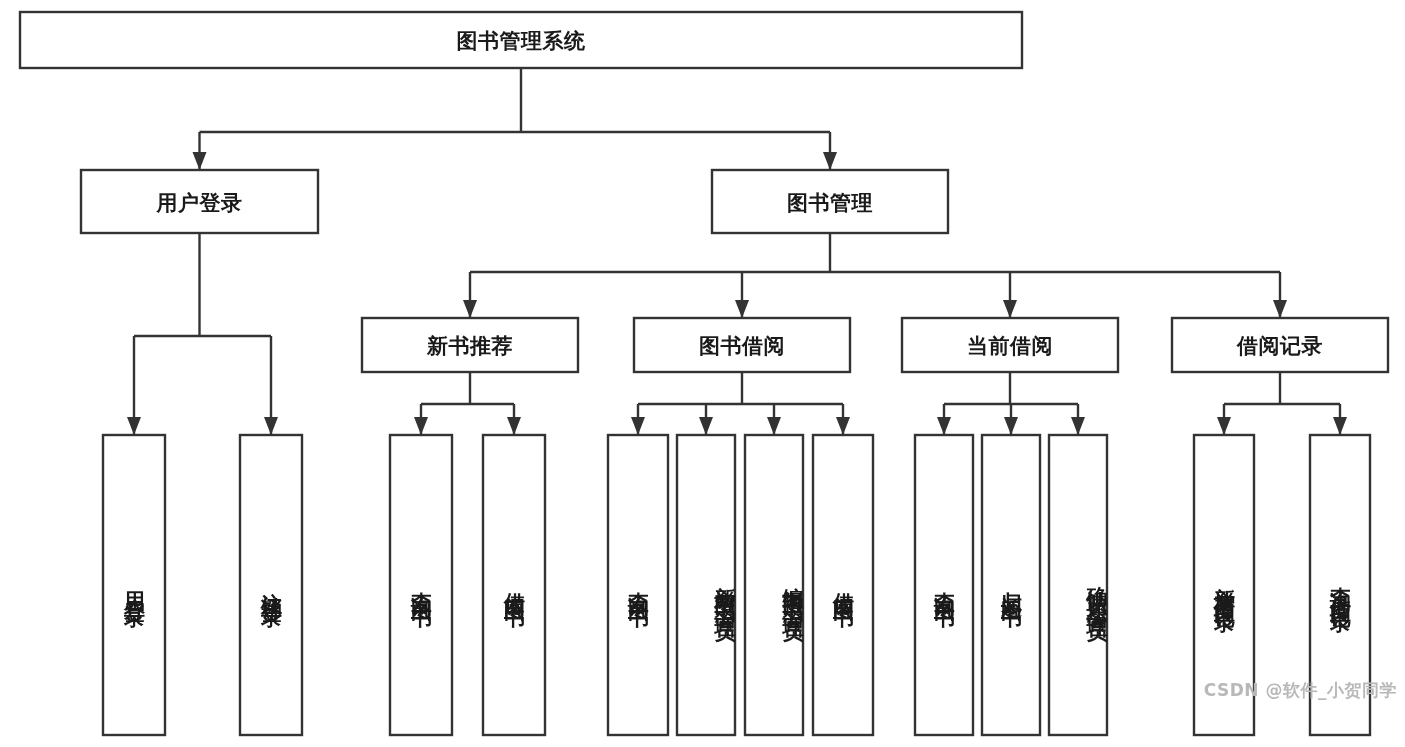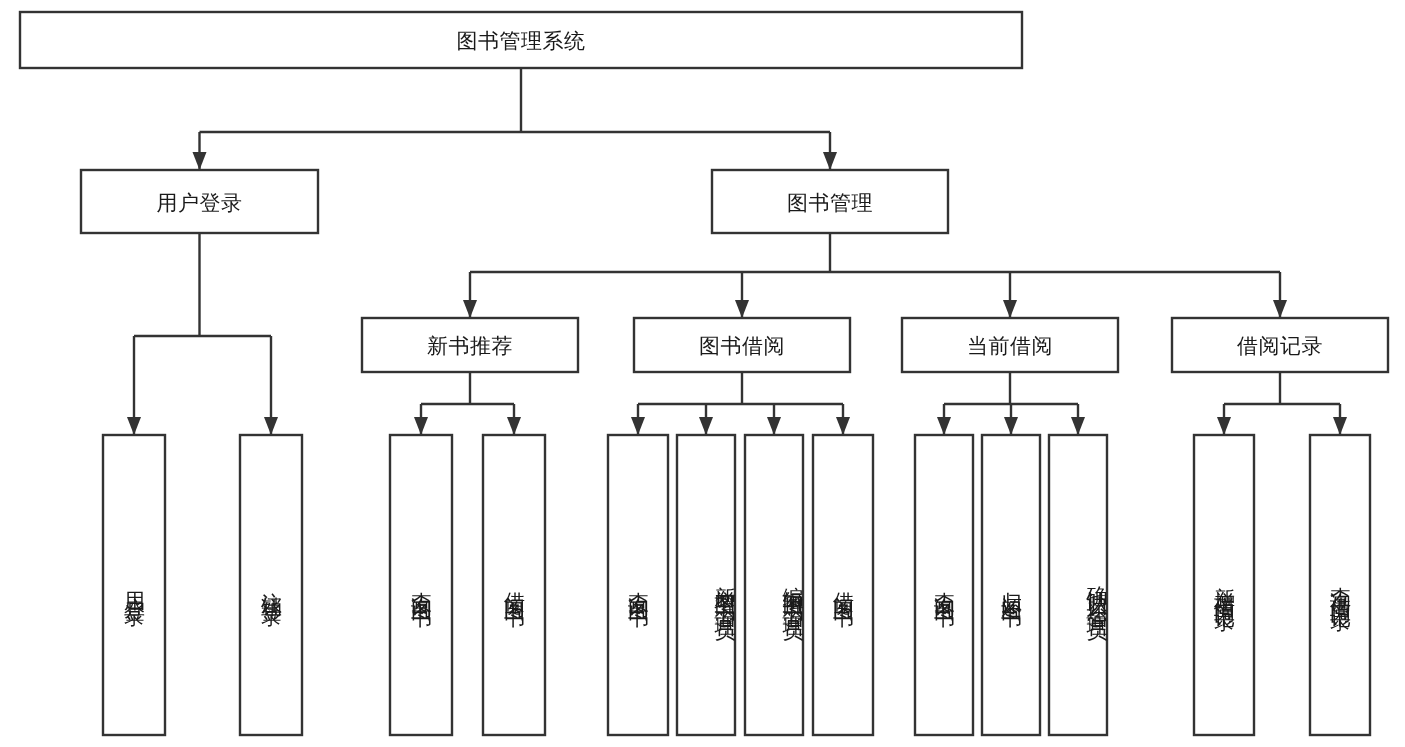--- a/index.html
+++ b/index.html
@@ -1,21 +1,21 @@
 <!DOCTYPE html>
 <html><head>
 <meta charset="utf-8">
 <style>
   html,body{margin:0;padding:0;background:#ffffff;}
   body{
     width:1405px;height:747px;
     font-family:"DejaVu Sans","Liberation Sans",sans-serif;
     overflow:hidden;position:relative;
   }
-  #diagram-root{position:absolute;left:0;top:0;width:1405px;height:706px;}
+  #diagram-root{position:absolute;left:0;top:0;width:1405px;height:706px;font-weight:bold;}
   svg#tree{position:absolute;left:0;top:0;width:1405px;height:747px;display:block;}
   .node-rect{fill:#ffffff;stroke:#333333;stroke-width:2.4;}
   .edge{stroke:#333333;stroke-width:2.4;fill:none;}
   .arrow-head{fill:#333333;stroke:none;}
   .node-label-h{
     font-family:"DejaVu Sans","Liberation Sans",sans-serif;
     font-size:21px;fill:#1a1a1a;
     text-anchor:middle;dominant-baseline:central;
     letter-spacing:0.5px;
   }
@@ -158,13 +158,14 @@
       <div class="leaf-label centered" style="left: 608px; top: 435px; width: 60px; height: 300px;">查询图书</div>
       <div class="leaf-label" style="left: 677px; top: 441px; width: 58px; height: 300px;">新增图书（管理员）</div>
       <div class="leaf-label" style="left: 745px; top: 441px; width: 58px; height: 300px;">编辑图书（管理员）</div>
       <div class="leaf-label centered" style="left: 813px; top: 435px; width: 60px; height: 300px;">借阅图书</div>
       <div class="leaf-label centered" style="left: 915px; top: 435px; width: 58px; height: 300px;">查询图书</div>
       <div class="leaf-label centered" style="left: 982px; top: 435px; width: 58px; height: 300px;">归还图书</div>
       <div class="leaf-label" style="left: 1049px; top: 441px; width: 58px; height: 300px;">确认归还（管理员）</div>
       <div class="leaf-label centered" style="left: 1194px; top: 435px; width: 60px; height: 300px;">新增借阅记录</div>
       <div class="leaf-label centered" style="left: 1310px; top: 435px; width: 60px; height: 300px;">查询借阅记录</div>
     </div>
+  <div class="watermark">CSDN @软件_小贺同学</div>
 </div>
 
 </body></html>

